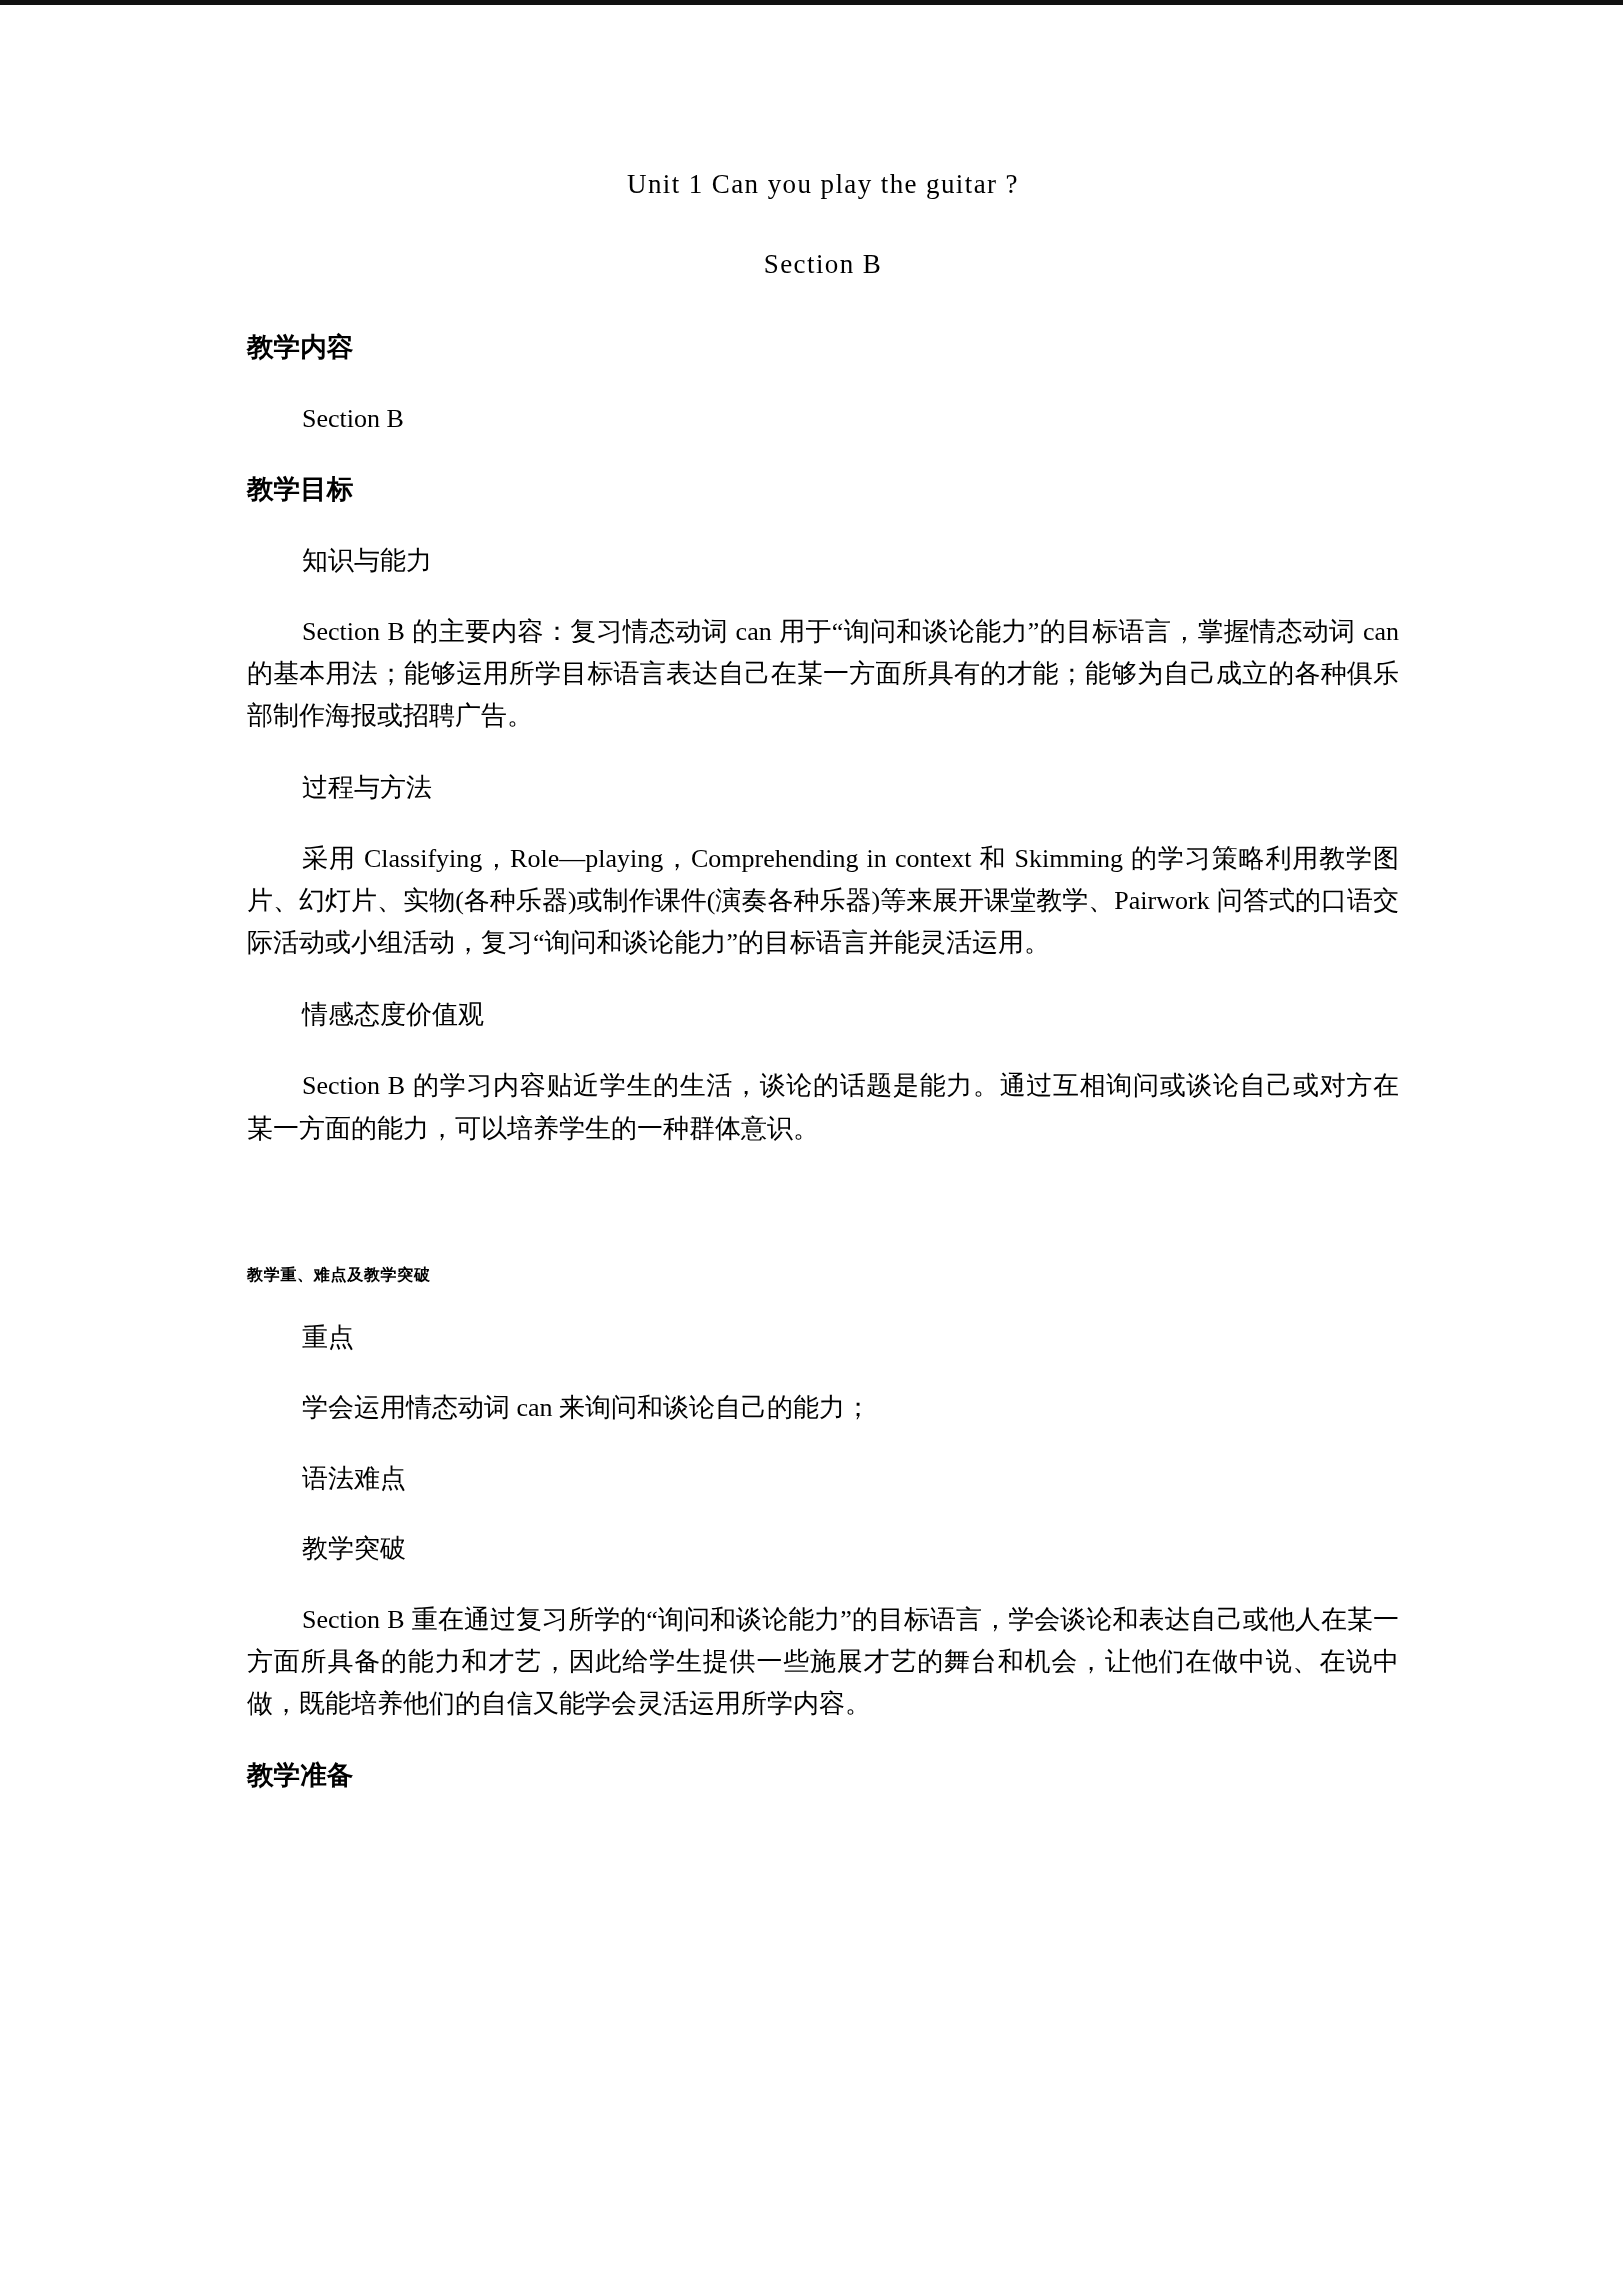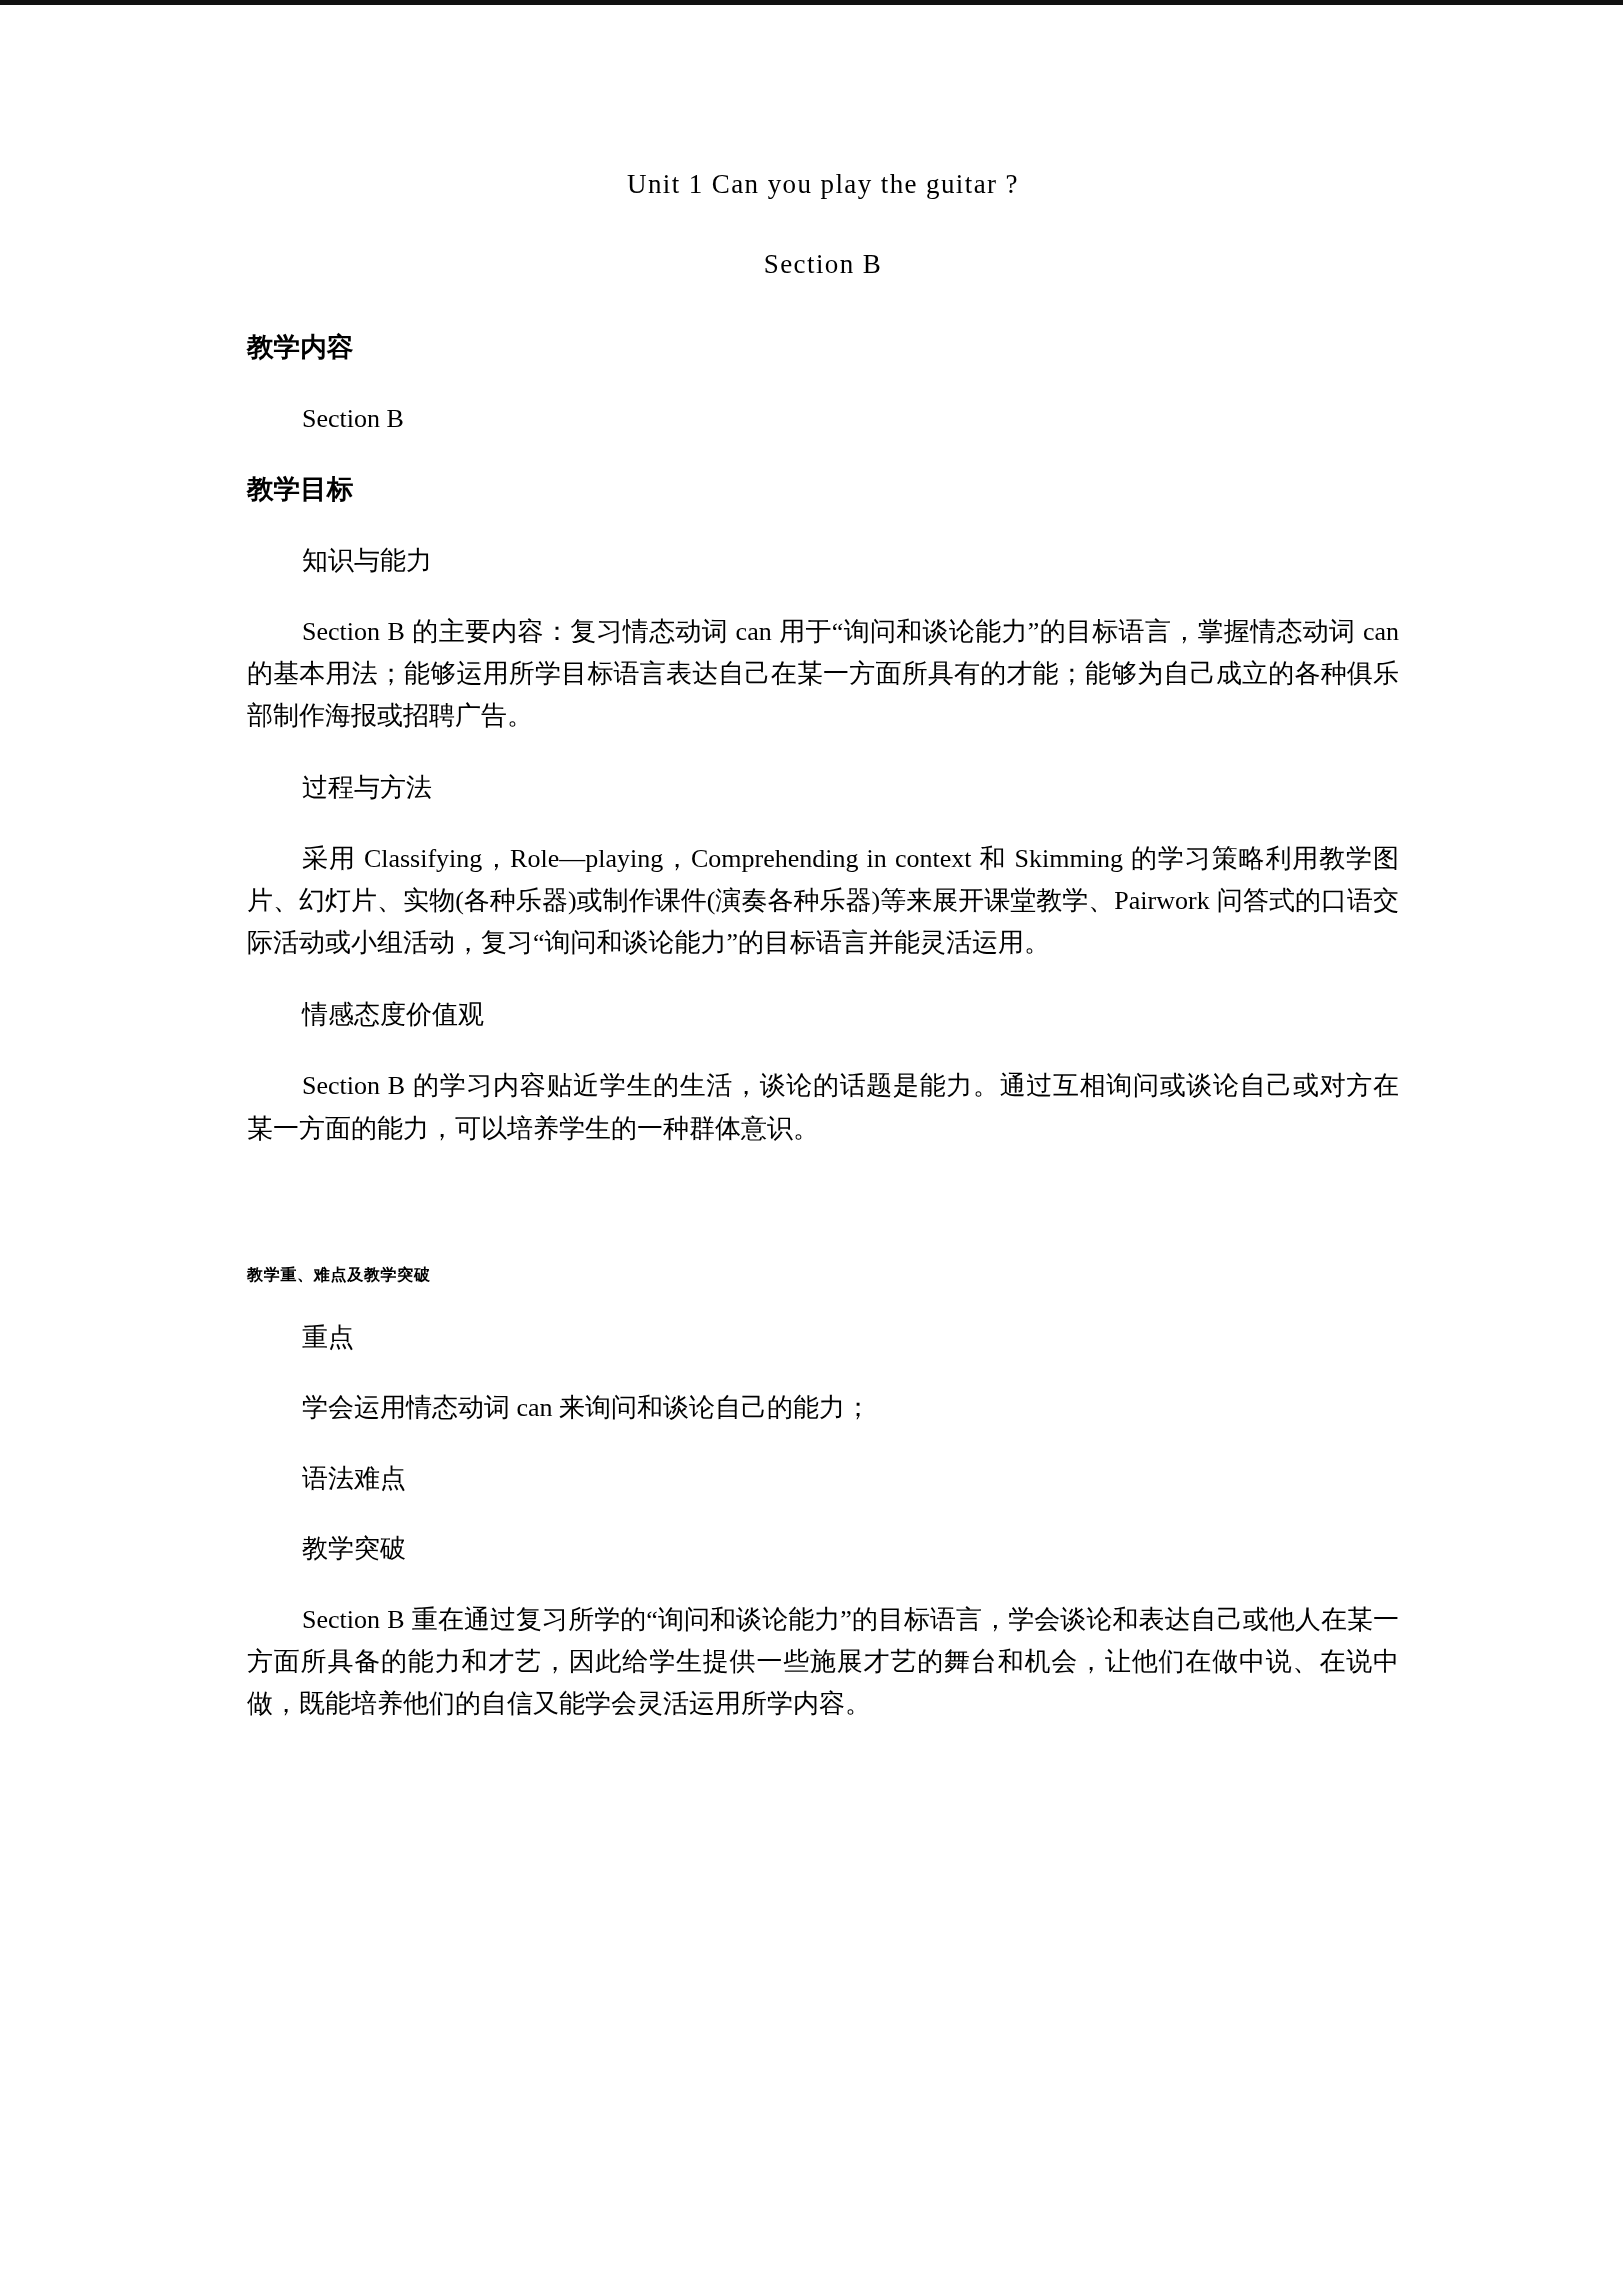--- a/index.html
+++ b/index.html
@@ -142,16 +142,17 @@
 
     <div class="line-indent">学会运用情态动词 can 来询问和谈论自己的能力；</div>
 
     <div class="h-sub">语法难点</div>
 
 
     <div class="h-sub">教学突破</div>
 
     <div class="para">Section B 重在通过复习所学的“询问和谈论能力”的目标语言，学会谈论和表达自己或他人在某一方面所具备的能力和才艺，因此给学生提供一些施展才艺的舞台和机会，让他们在做中说、在说中做，既能培养他们的自信又能学会灵活运用所学内容。</div>
 
+    <div class="h-section">教学准备</div>
 
   </div>
 </div>
 
 
 </body></html>

